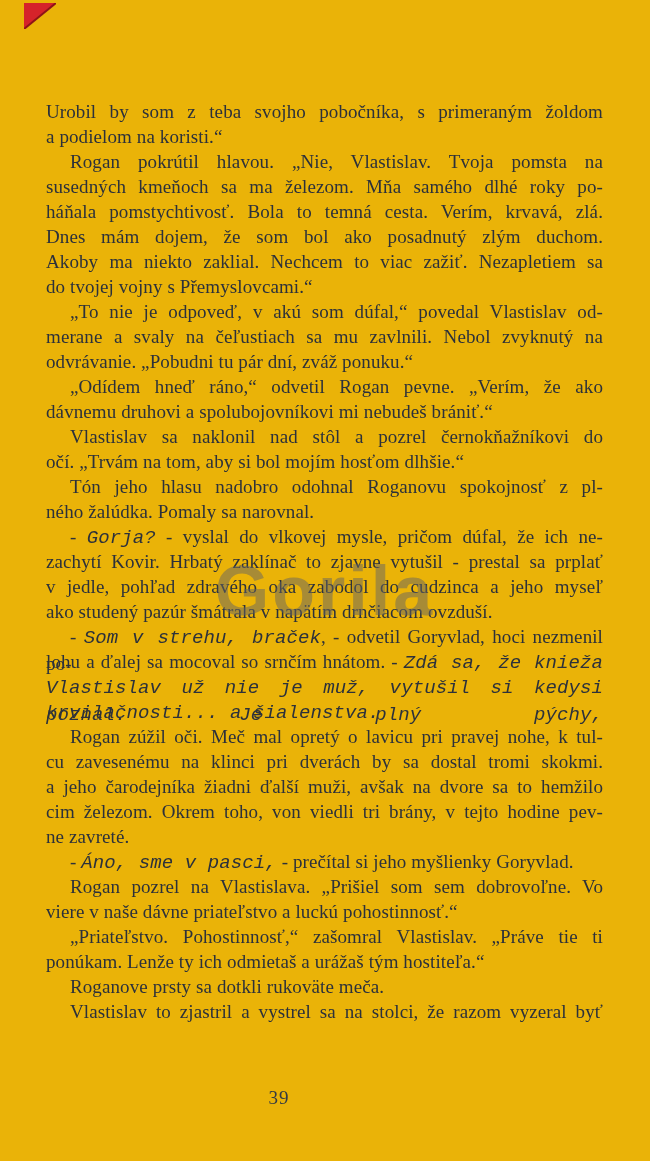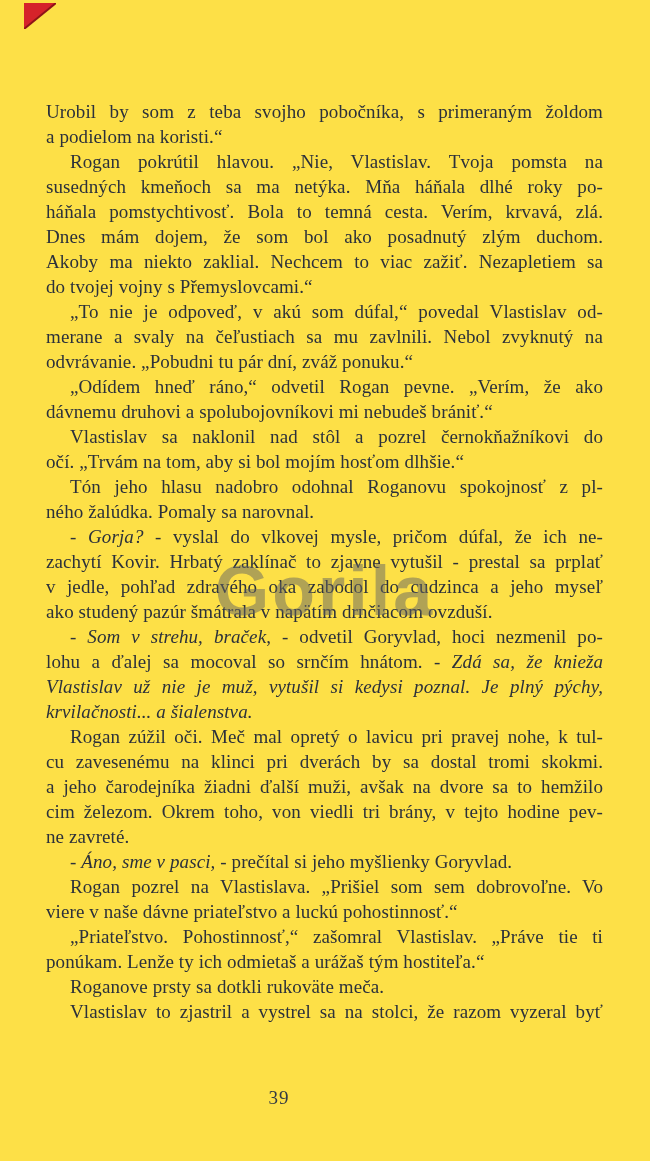--- a/index.html
+++ b/index.html
@@ -4,34 +4,34 @@
 <style>
   html,body{margin:0;padding:0;}
   body{
     width:650px;height:1161px;
     background:#fdfdfc;
     font-family:"Liberation Serif", serif;
     position:relative;
     overflow:hidden;
   }
   .scan-page{
-    position:absolute;inset:0;background:#fde047;
+    position:absolute;inset:0;background:#eab308;
   }
   .corner-mark{
     position:absolute;left:24px;top:3px;width:32px;height:26px;
   }
   .text-block{
     position:absolute;left:46px;top:99px;width:557px;
     font-size:19px;line-height:25px;color:#2c313b;
     letter-spacing:0.1px;
   }
   .line{height:25px;overflow:visible;}
   .line.j{text-align:justify;text-align-last:justify;}
   .line.i{text-indent:24px;}
-  .line i{font-style:italic;}
+  .line i{font-style:italic;font-family:Liberation Mono, monospace;}
   .watermark{
     position:absolute;left:50%;top:551px;transform:translateX(-50%);
     font-family:"Liberation Sans", sans-serif;
     font-weight:bold;font-size:70px;letter-spacing:3px;
     color:rgba(100,100,100,0.5);
     pointer-events:none;white-space:nowrap;
   }
   .page-number{
     position:absolute;left:0;top:1087px;width:558px;
     text-align:center;font-size:19px;color:#333a44;
@@ -45,21 +45,21 @@
 
   <svg class="corner-mark" viewBox="0 0 32 26" xmlns="http://www.w3.org/2000/svg">
     <polygon points="0,0 32,0 0,26" fill="#d5232a"></polygon>
     <line x1="32" y1="0" x2="0" y2="26" stroke="#8e1418" stroke-width="2"></line>
   </svg>
 
   <div class="text-block">
       <div class="line j"><span>Urobil by som z teba svojho pobočníka, s primeraným žoldom</span></div>
       <div class="line"><span>a podielom na koristi.“</span></div>
       <div class="line i j"><span>Rogan pokrútil hlavou. „Nie, Vlastislav. Tvoja pomsta na</span></div>
-      <div class="line j"><span>susedných kmeňoch sa ma netýka. Mňa háňala dlhé roky po-</span></div>
+      <div class="line j"><span>susedných kmeňoch sa ma železom. Mňa samého dlhé roky po-</span></div>
       <div class="line j"><span>háňala pomstychtivosť. Bola to temná cesta. Verím, krvavá, zlá.</span></div>
       <div class="line j"><span>Dnes mám dojem, že som bol ako posadnutý zlým duchom.</span></div>
       <div class="line j"><span>Akoby ma niekto zaklial. Nechcem to viac zažiť. Nezapletiem sa</span></div>
       <div class="line"><span>do tvojej vojny s Přemyslovcami.“</span></div>
       <div class="line i j"><span>„To nie je odpoveď, v akú som dúfal,“ povedal Vlastislav od-</span></div>
       <div class="line j"><span>merane a svaly na čeľustiach sa mu zavlnili. Nebol zvyknutý na</span></div>
       <div class="line"><span>odvrávanie. „Pobudni tu pár dní, zváž ponuku.“</span></div>
       <div class="line i j"><span>„Odídem hneď ráno,“ odvetil Rogan pevne. „Verím, že ako</span></div>
       <div class="line"><span>dávnemu druhovi a spolubojovníkovi mi nebudeš brániť.“</span></div>
       <div class="line i j"><span>Vlastislav sa naklonil nad stôl a pozrel černokňažníkovi do</span></div>

